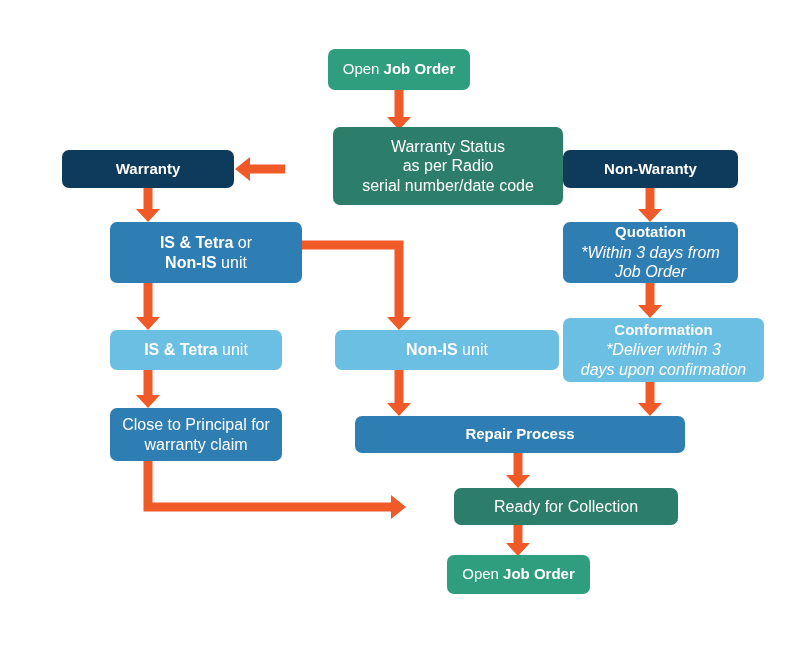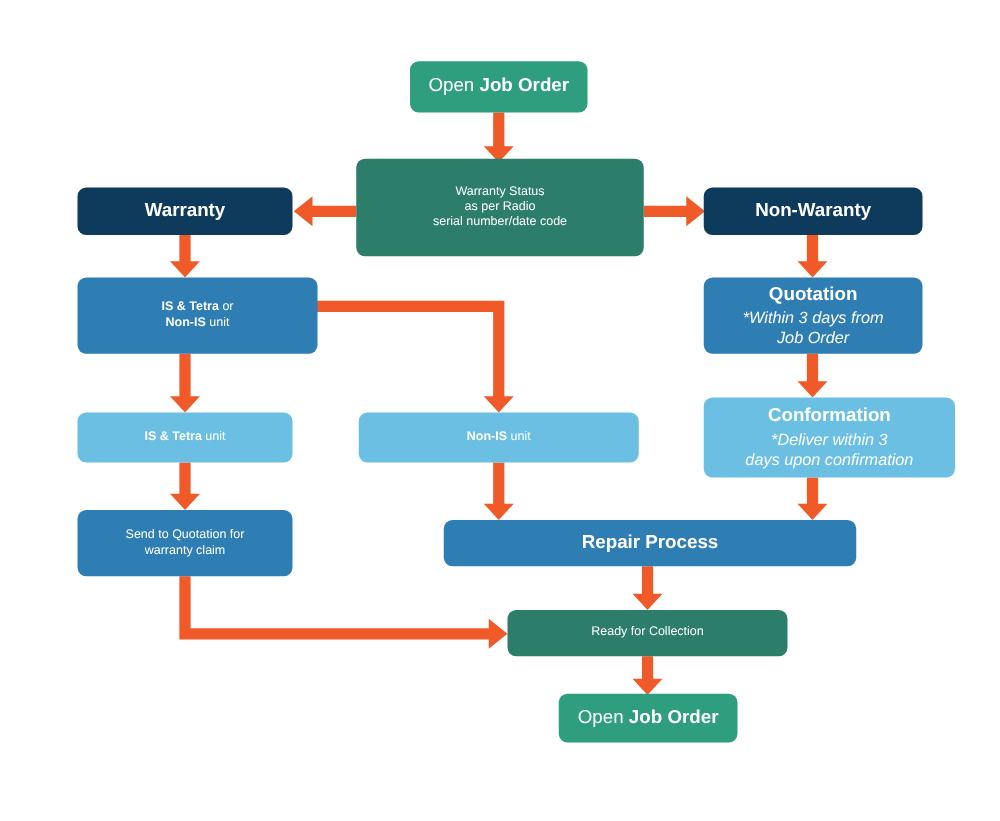--- a/index.html
+++ b/index.html
@@ -40,22 +40,22 @@
   .t-teal{background:#2D7D6B;}
   .t-navy{background:#0E3A5C;}
   .t-blue{background:#2E7DB3;}
   .t-lblue{background:#6BBFE3;}
 
   .f-reg{font-weight:400;}
   .f-bold{font-weight:700;}
   .f-ital{font-style:italic;font-weight:400;}
 
   .sz-15{font-size:15px;}
-  .sz-145{font-size:10px;}
-  .sz-12{font-size:13px;}
+  .sz-145{font-size:16px;margin-left:48px;}
+  .sz-12{font-size:16px;}
 
   .sub{margin-top:1px;}
 </style>
 </head>
 <body>
 
 <div id="stage">
 
   <svg id="svg-connectors" viewBox="0 0 800 657" width="800" height="657" xmlns="http://www.w3.org/2000/svg">
     <defs>
@@ -156,21 +156,21 @@
     </span>
   </div>
 
   <div class="node t-lblue" style="left:563px; top:318px; width:201px; height:64px;">
     <span class="ln f-bold sz-15">Conformation</span>
     <span class="ln f-ital sz-12 sub">*Deliver within 3</span>
     <span class="ln f-ital sz-12">days upon confirmation</span>
   </div>
 
   <div class="node t-blue sz-145" style="left:62px; top:408px; width:172px; height:53px;">
-    <span class="ln f-reg">Send to Quotation for</span>
+    <span class="ln f-reg">Close to Principal for</span>
     <span class="ln f-reg">warranty claim</span>
   </div>
 
   <div class="node t-blue sz-15" style="left:355px; top:416px; width:330px; height:37px;">
     <span class="ln f-bold">Repair Process</span>
   </div>
 
   <div class="node t-teal sz-145" style="left:406px; top:488px; width:224px; height:37px;">
     <span class="ln f-reg">Ready for Collection</span>
   </div>

